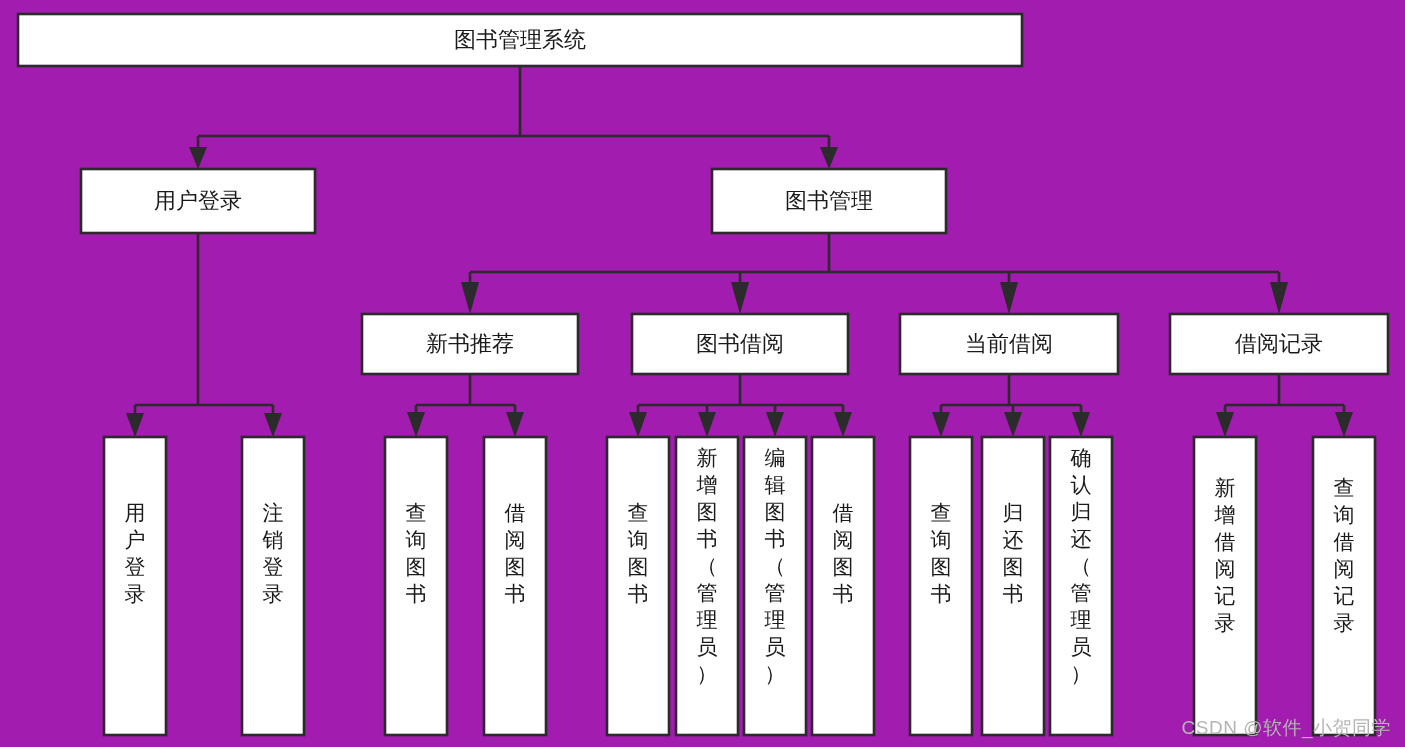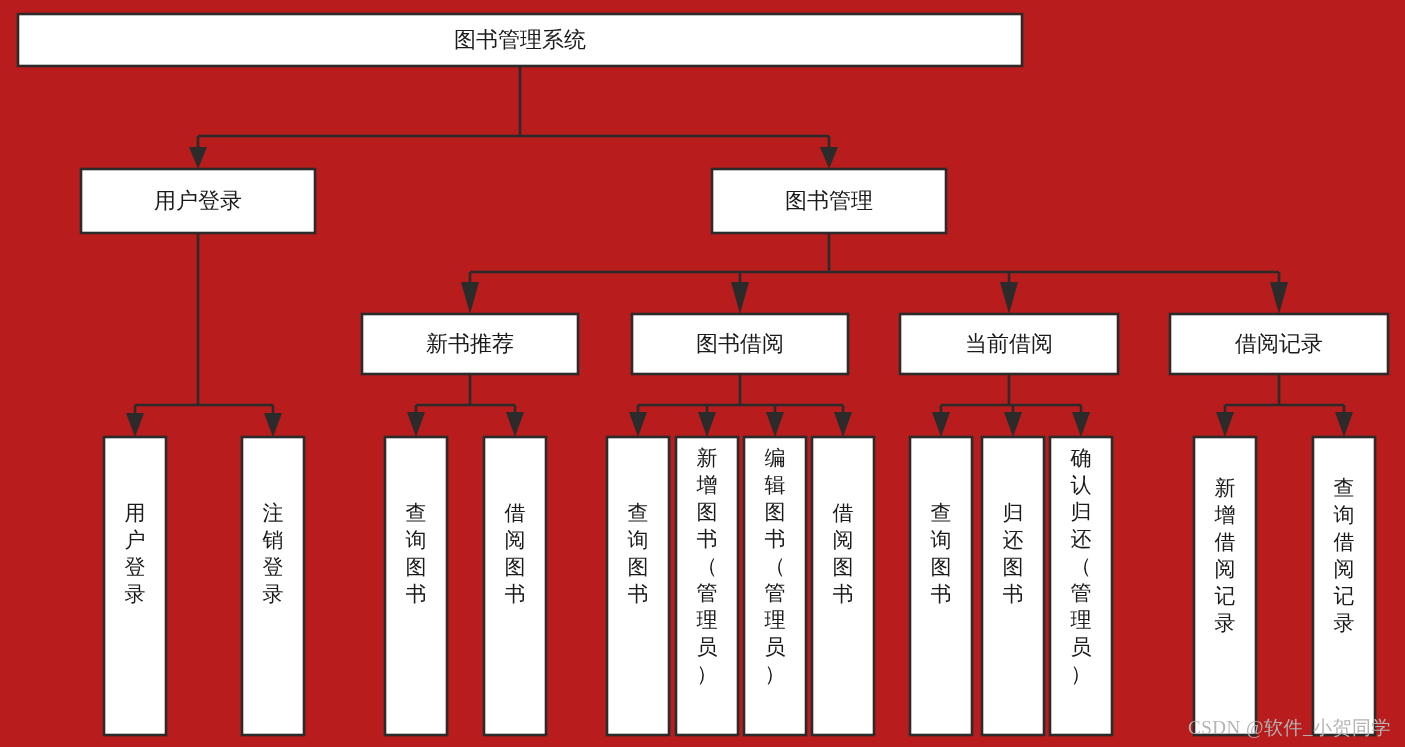--- a/index.html
+++ b/index.html
@@ -8,21 +8,21 @@
     padding: 0;
     background: #ffffff;
   }
   body {
     font-family: "Liberation Sans", "DejaVu Sans", sans-serif;
   }
   #diagram-root {
     position: relative;
     width: 1405px;
     height: 747px;
-    background: #b91c1c;
+    background: #a21caf;
     overflow: hidden;
   }
   svg.diagram-canvas {
     position: absolute;
     left: 0;
     top: 0;
     width: 1405px;
     height: 747px;
     display: block;
   }
@@ -51,21 +51,21 @@
   .node-label-v {
     font-family: "Liberation Sans", "DejaVu Sans", sans-serif;
     font-size: 21px;
     fill: #1a1a1a;
     text-anchor: middle;
   }
   .watermark {
     position: absolute;
     right: 14px;
     bottom: 6px;
-    font-family: Liberation Serif, serif;
+    font-family: Liberation Sans, sans-serif;
     font-size: 19px;
     color: #b4b4b4;
     letter-spacing: 0.5px;
     white-space: nowrap;
     pointer-events: none;
   }
 </style>
 </head>
 <body>
 

